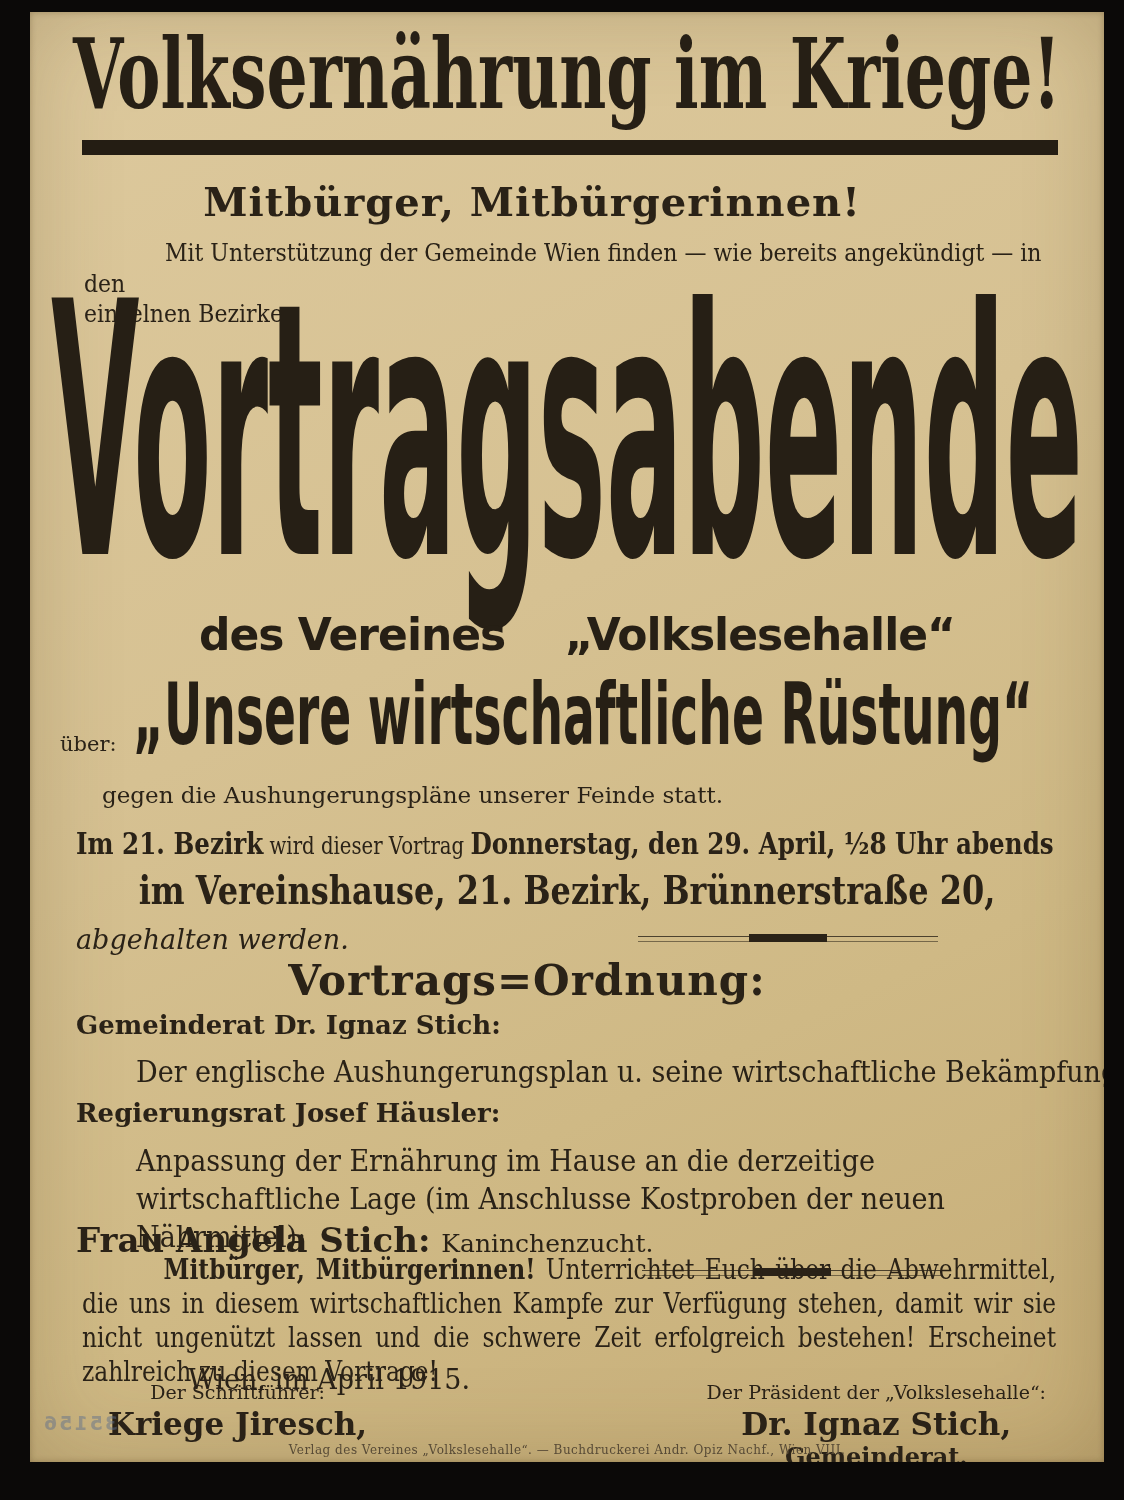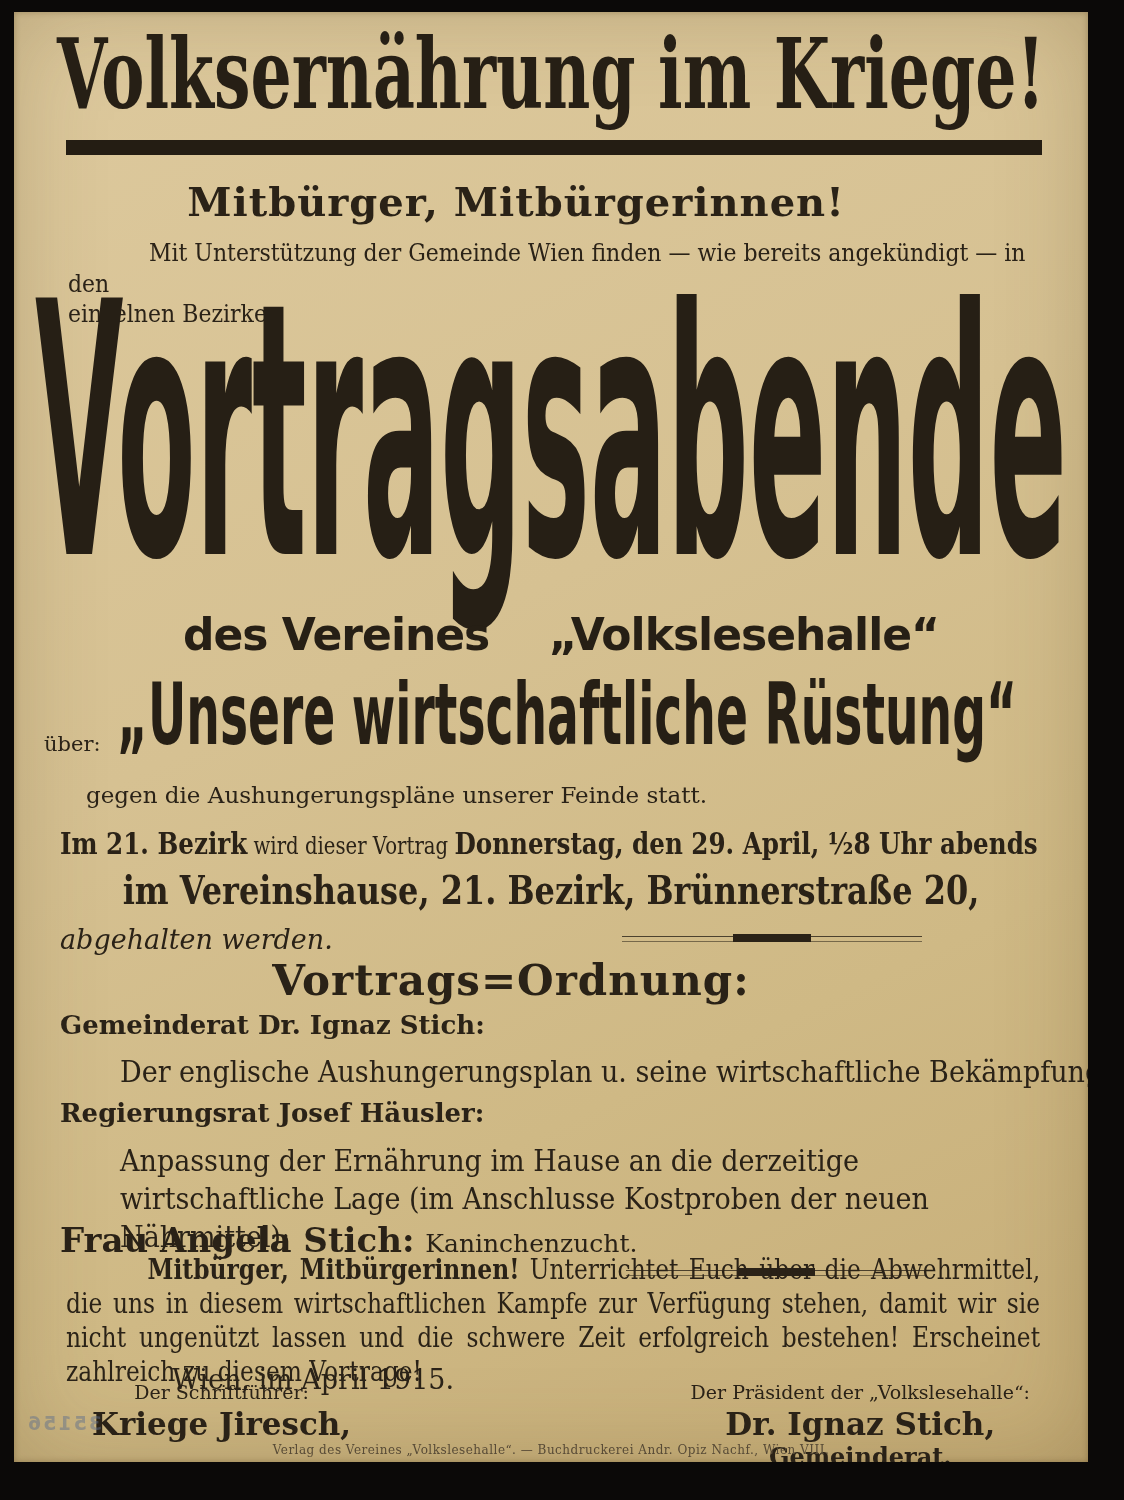--- a/index.html
+++ b/index.html
@@ -1,18 +1,18 @@
 <!DOCTYPE html>
 <html><head>
 <meta charset="utf-8">
 <style>
   html,body{margin:0;padding:0;background:#000;}
   .stage{position:relative;width:1124px;height:1500px;background:#0b0908;overflow:hidden;
          font-family:"DejaVu Serif",serif;color:#2a2217;}
-  .poster{position:absolute;left:14px;top:12px;width:1074px;height:1450px;box-sizing:border-box;
+  .poster{position:absolute;left:30px;top:12px;width:1074px;height:1450px;box-sizing:border-box;
           background:linear-gradient(155deg,#ddc99d 0%,#d6c192 42%,#cfb985 70%,#c6ad77 100%);
           box-shadow:inset 0 0 90px rgba(92,70,30,.25), inset 0 0 6px rgba(60,40,10,.3);
           overflow:hidden;}
   .abs{position:absolute;}
   svg text{fill:#261f15;}
   .masthead{top:16px;left:36px;width:1002px;}
   .masthead svg{display:block;margin:0 auto;}
   .masthead-rule{top:128px;left:52px;right:46px;height:15px;background:#241d13;}
   .salutation{top:166px;left:0;right:70px;text-align:center;font-size:40px;font-weight:bold;letter-spacing:1px;}
   .intro{top:226px;left:54px;width:1120px;font-size:25px;line-height:1.22;

